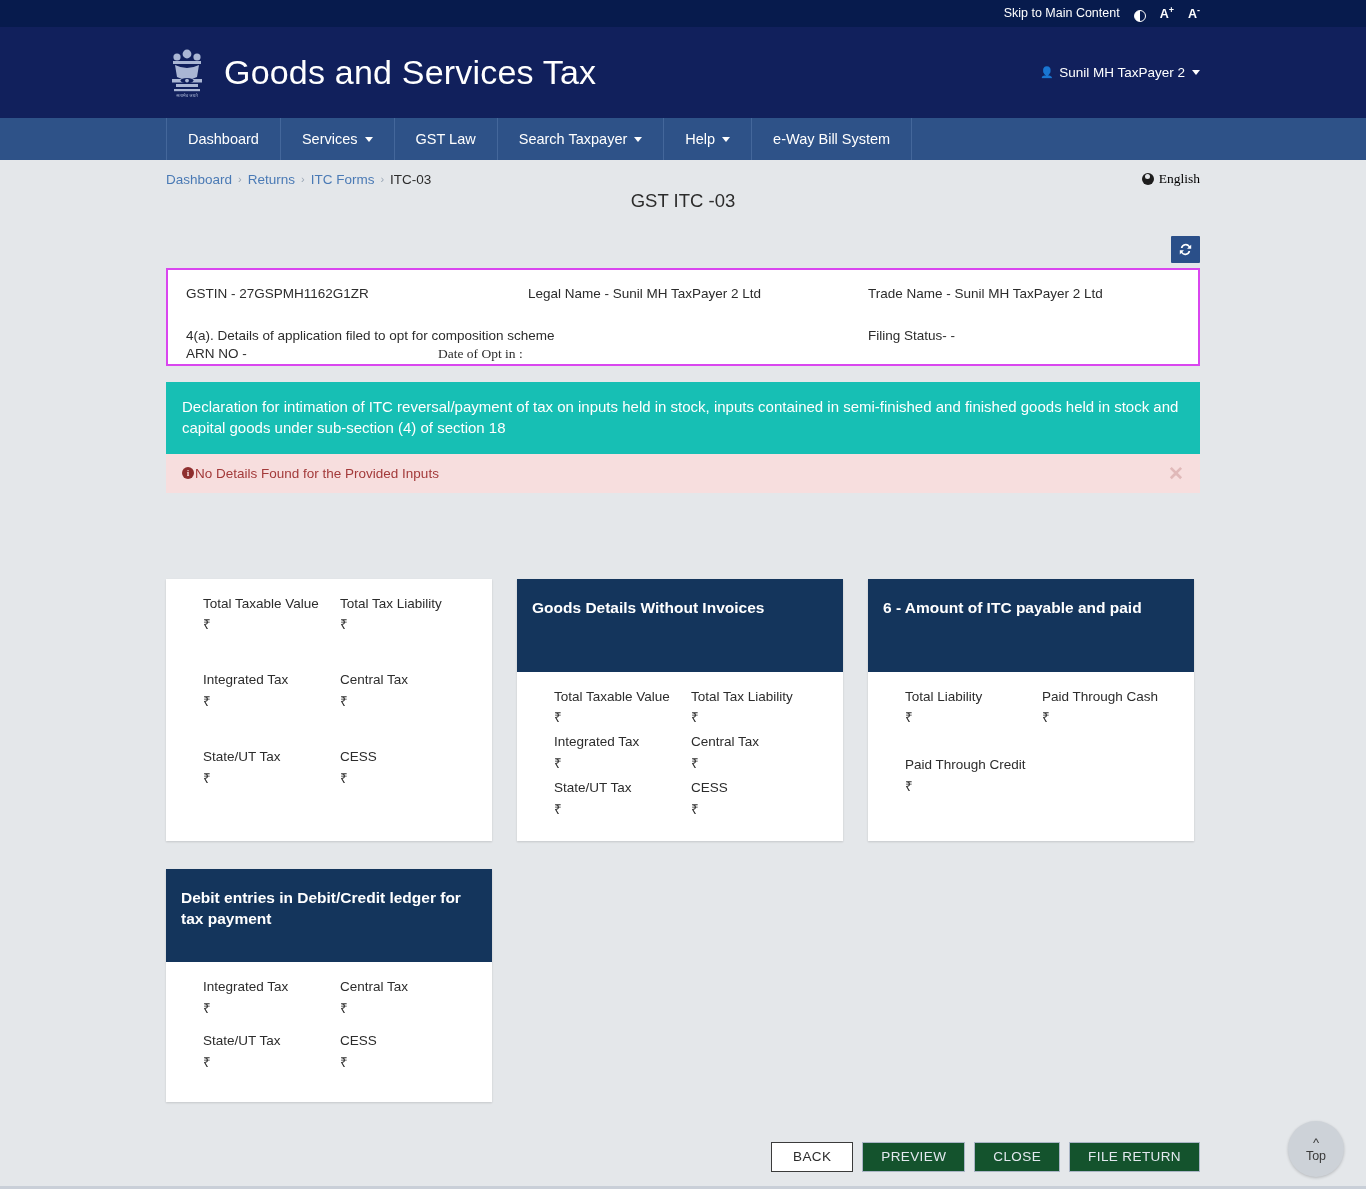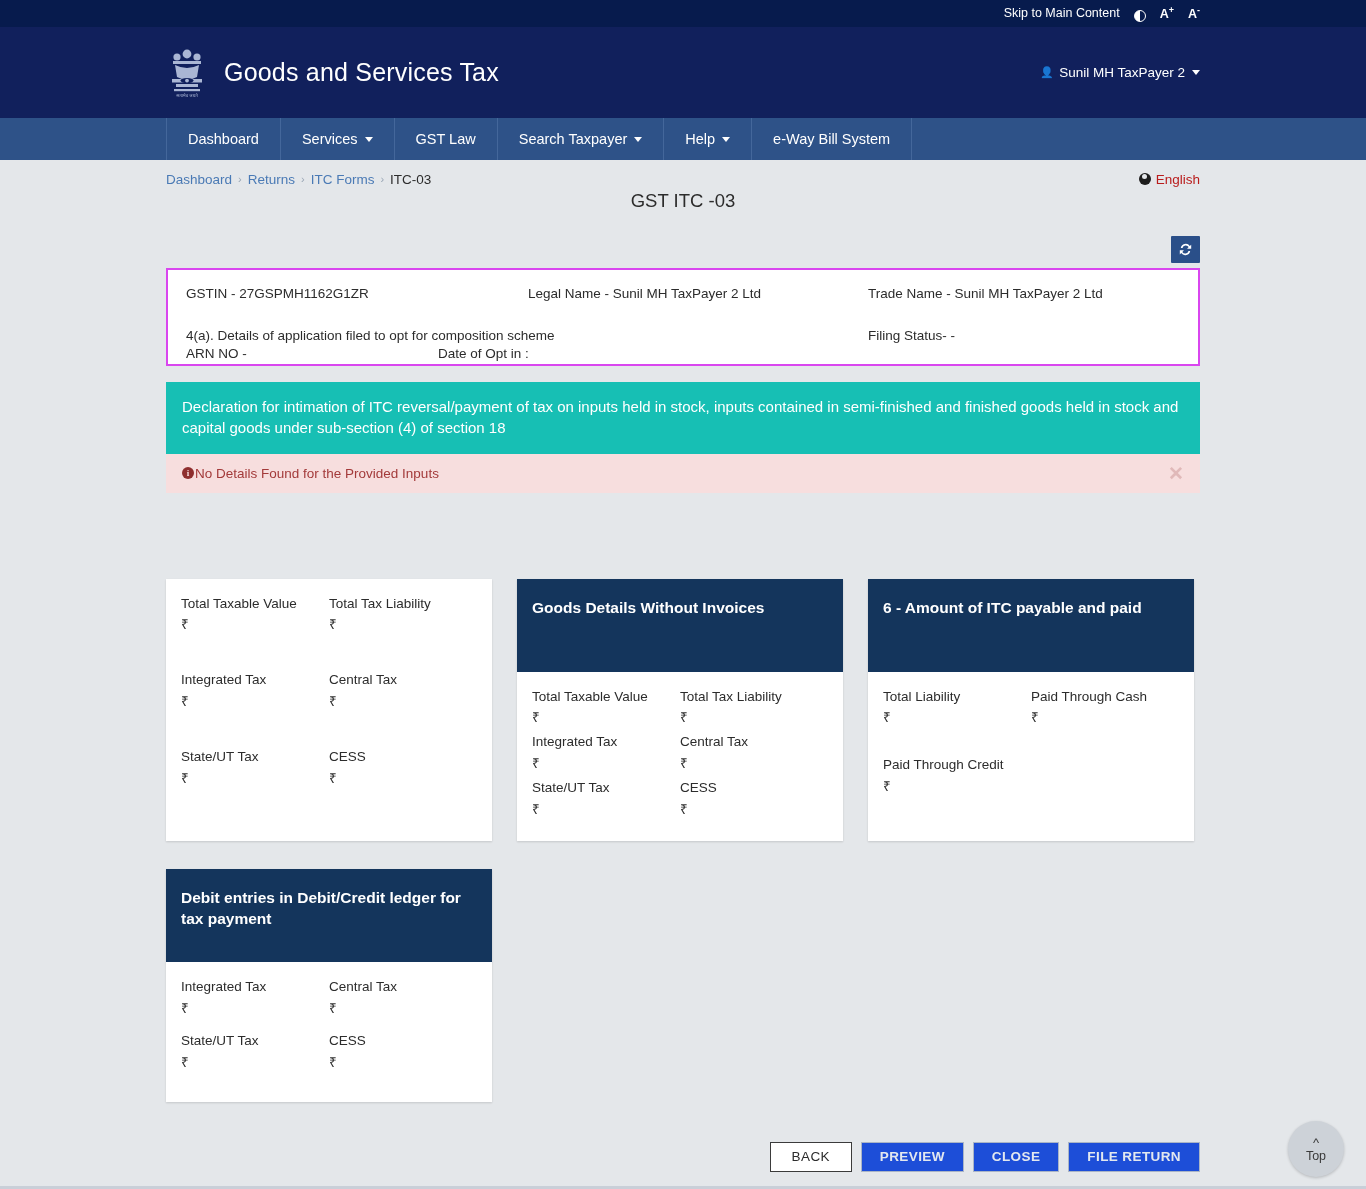--- a/index.html
+++ b/index.html
@@ -55,21 +55,21 @@
     position: relative;
   }
   .emblem {
     width: 42px; height: 58px;
     margin-right: 16px;
     display: flex; align-items: center; justify-content: center;
     flex: none;
   }
   .brand-title {
     color: #ffffff;
-    font-size: 25px;
+    font-size: 34px;
     letter-spacing: .2px;
     white-space: nowrap;
   }
   .user-menu {
     margin-left: auto;
     color: #ffffff;
     font-size: 13.5px;
     display: flex;
     align-items: center;
     gap: 5px;
@@ -126,22 +126,22 @@
     padding-top: 8px;
     height: 30px;
   }
   .breadcrumb { font-size: 13.5px; color: #5a7fb8; display: flex; align-items: center; }
   .breadcrumb a { color: #4a7ab5; text-decoration: none; }
   .breadcrumb .sep { margin: 0 6px; color: #9aa6b5; font-size: 11px; }
   .breadcrumb .current { color: #2c2c2c; }
   .lang {
     margin-left: auto;
     font-size: 13.5px;
-    color: #b91c1c;
-    display: flex; align-items: center; gap: 5px;
+    color: #000000;
+    display: flex; align-items: center; gap: 5px; font-family: Liberation Serif, serif;
   }
   .globe {
     display: inline-block;
     width: 12px; height: 12px;
     border-radius: 50%;
     background: #1d1d1d;
     position: relative;
   }
   .globe::after {
     content:"";
@@ -180,21 +180,21 @@
     margin-top: 5px;
     padding: 16px 18px 16px 18px;
     height: 98px;
   }
   .info-row { display: flex; font-size: 13.5px; color: #2c2c2c; }
   .info-row.r1 { margin-bottom: 27px; }
   .info-col-a { width: 342px; }
   .info-col-b { width: 340px; }
   .info-col-c { flex: 1; }
   .sub-a { width: 252px; }
-  .sub-b { flex: 1; }
+  .sub-b { flex: 1; font-family: Liberation Serif, serif; }
   .nowrap { white-space: nowrap; }
 
   
   .declaration {
     background: #17bfb4;
     color: #ffffff;
     padding: 14px 16px 15px 16px;
     margin-top: 16px;
     font-size: 15px;
     line-height: 1.42;
@@ -257,20 +257,21 @@
     line-height: 1.36;
     height: 93px;
   }
   .card-body {
     padding: 14px 15px 18px 15px;
     display: flex;
     flex-wrap: wrap;
     color: #2c2c2c;
     font-size: 13.5px;
     flex: 1;
+    margin-left: 22px;
   }
   .cell {
     width: 50%;
     margin-bottom: 2px;
   }
   .cell .label { line-height: 1.62; }
   .cell .amount { line-height: 1.62; }
   .card.h-tall .card-body { min-height: 113px; }
   .card.h-short .card-body { min-height: 113px; }
   .card-4 .card-body { min-height: 140px; }
@@ -293,25 +294,24 @@
     border-radius: 0;
   }
   .btn-back {
     background: #ffffff;
     border: 1px solid #3b3b3b;
     color: #2c2c2c;
     min-width: 82px;
     text-align: center;
   }
   .btn-disabled {
-    background: #1d4ed8;
+    background: #14532d;
     border: 1px solid #aab5c6;
     color: #e3e8ef;
     text-align: center;
-    font-weight: bold;
   }
 
   
   .to-top {
     position: absolute;
     right: 22px;
     bottom: 12px;
     width: 56px; height: 56px;
     border-radius: 50%;
     background: #cdd2d8;

